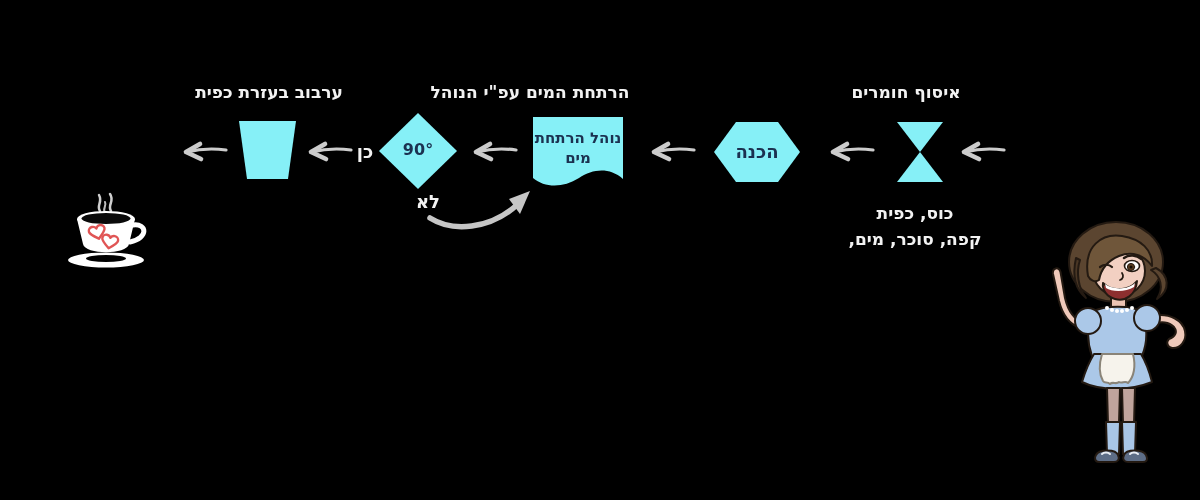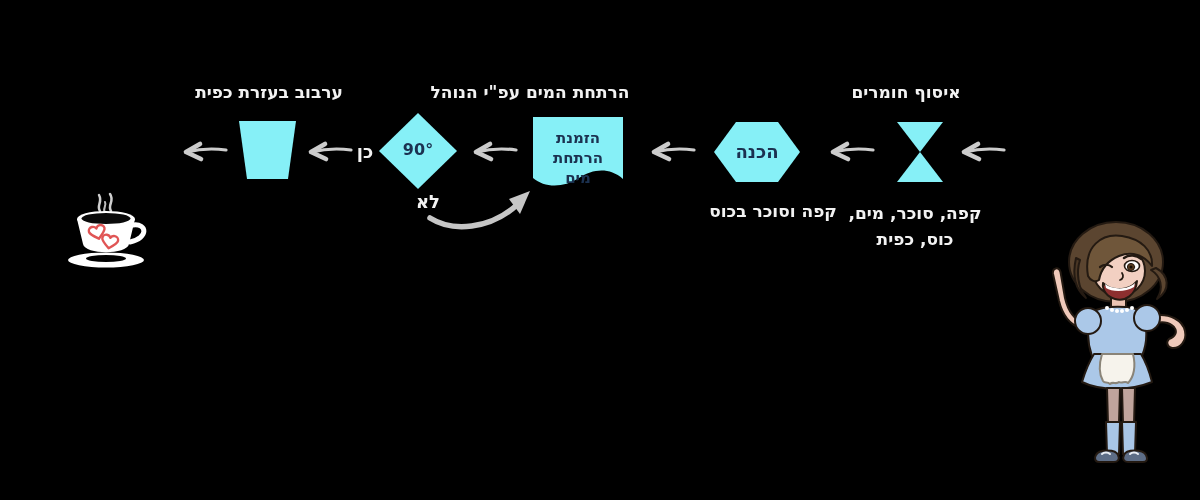--- a/index.html
+++ b/index.html
@@ -40,48 +40,47 @@
   </svg>
 
   <div class="label" style="left:806px;top:81px;width:200px;">איסוף חומרים</div>
 
   <svg class="abs" style="left:897px;top:122px;" width="46" height="60" viewBox="0 0 46 60">
     <polygon points="0,0 46,0 23,30" fill="var(--fill)"></polygon>
     <polygon points="23,30 0,60 46,60" fill="var(--fill)"></polygon>
   </svg>
 
   <div class="label" style="left:815px;top:200px;width:200px;line-height:26px;">
+    <div>כוס, כפית</div>
     <div>קפה, סוכר, מים,</div>
-    <div>כוס, כפית</div>
   </div>
 
   <svg class="abs" style="left:824px;top:139px;" width="52" height="26" viewBox="0 0 52 26">
     <path d="M10 13 C24 9.5 38 9.5 49 11" stroke="var(--arrow)" stroke-width="3.2" fill="none" stroke-linecap="round"></path>
     <path d="M23 5 L9 13 L24 20" stroke="var(--arrow)" stroke-width="4.6" fill="none" stroke-linecap="round" stroke-linejoin="round"></path>
   </svg>
 
   <svg class="abs" style="left:714px;top:122px;" width="86" height="60" viewBox="0 0 86 60">
     <polygon points="22,0 64,0 86,30 64,60 22,60 0,30" fill="var(--fill)"></polygon>
   </svg>
   <div class="shape-text abs" style="left:714px;top:141px;width:86px;font-size:18px;">הכנה</div>
 
-  <div class="label" style="left:673px;top:200px;width:200px;">קפה וסוכר בכוס</div>
 
   <svg class="abs" style="left:645px;top:139px;" width="52" height="26" viewBox="0 0 52 26">
     <path d="M10 13 C24 9.5 38 9.5 49 11" stroke="var(--arrow)" stroke-width="3.2" fill="none" stroke-linecap="round"></path>
     <path d="M23 5 L9 13 L24 20" stroke="var(--arrow)" stroke-width="4.6" fill="none" stroke-linecap="round" stroke-linejoin="round"></path>
   </svg>
 
   <div class="label" style="left:420px;top:81px;width:220px;">הרתחת המים עפ"י הנוהל</div>
 
   <svg class="abs" style="left:533px;top:117px;" width="90" height="72" viewBox="0 0 90 72">
     <path d="M0 0 L90 0 L90 62 C76 50 60 52 46 61 C30 71 12 71 0 61 Z" fill="var(--fill)"></path>
   </svg>
   <div class="shape-text abs" style="left:533px;top:128px;width:90px;font-size:15px;line-height:20px;">
-    <div>הזמנת הרתחת</div>
+    <div>נוהל הרתחת</div>
     <div>מים</div>
   </div>
 
   <svg class="abs" style="left:467px;top:139px;" width="52" height="26" viewBox="0 0 52 26">
     <path d="M10 13 C24 9.5 38 9.5 49 11" stroke="var(--arrow)" stroke-width="3.2" fill="none" stroke-linecap="round"></path>
     <path d="M23 5 L9 13 L24 20" stroke="var(--arrow)" stroke-width="4.6" fill="none" stroke-linecap="round" stroke-linejoin="round"></path>
   </svg>
 
   <svg class="abs" style="left:379px;top:113px;" width="78" height="76" viewBox="0 0 78 76">
     <polygon points="39,0 78,38 39,76 0,38" fill="var(--fill)"></polygon>

